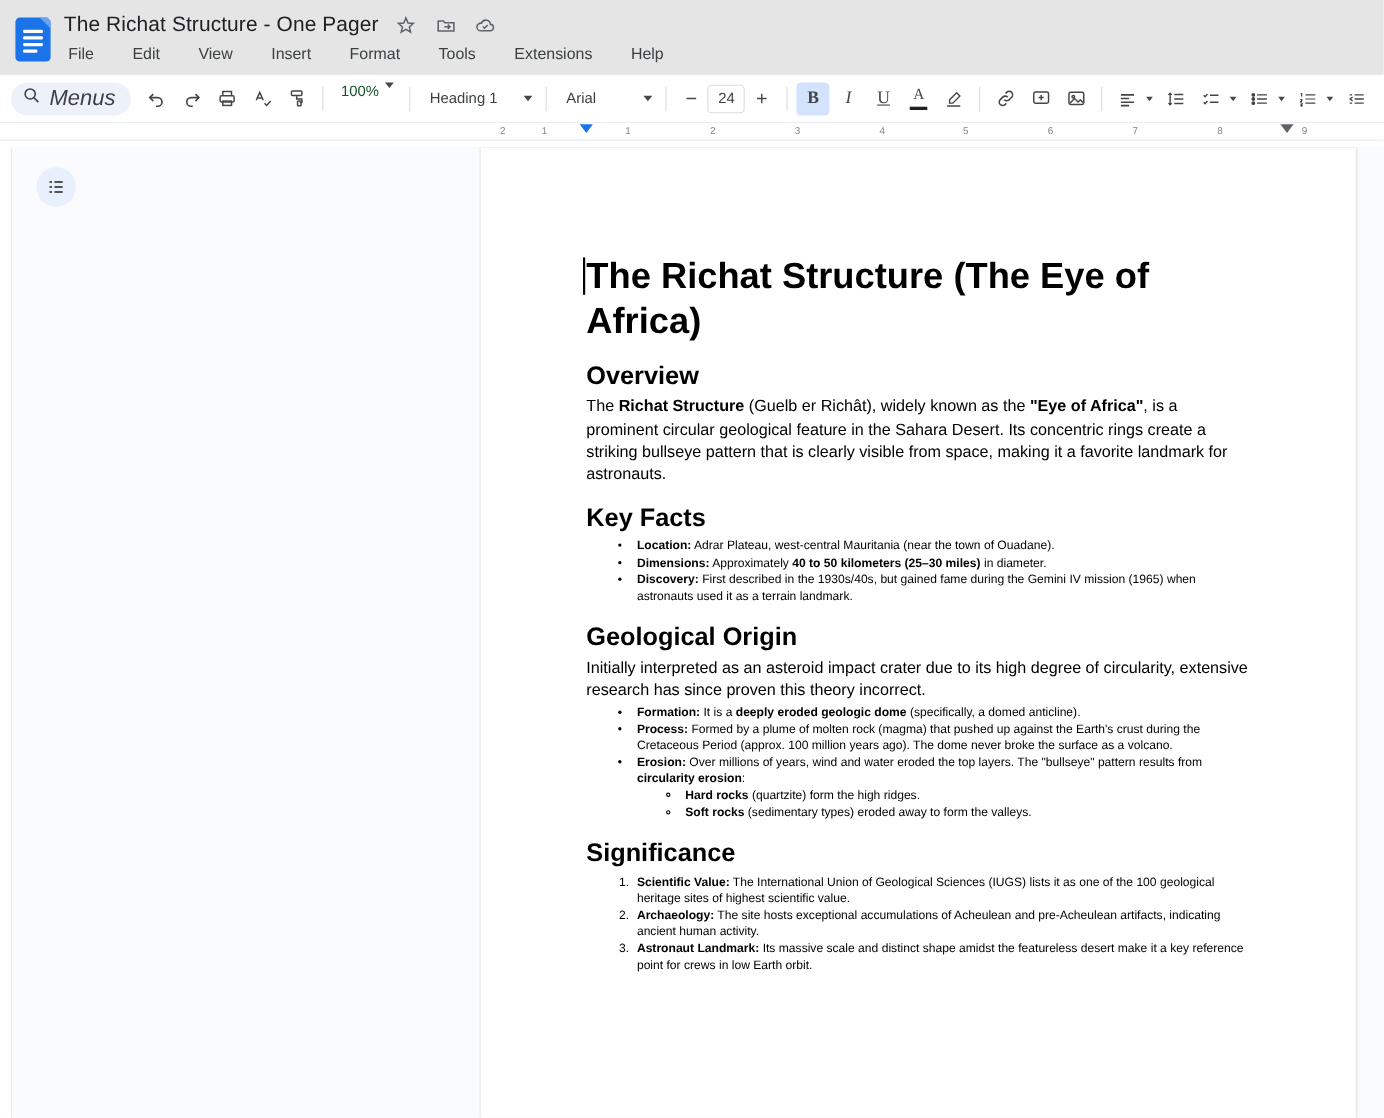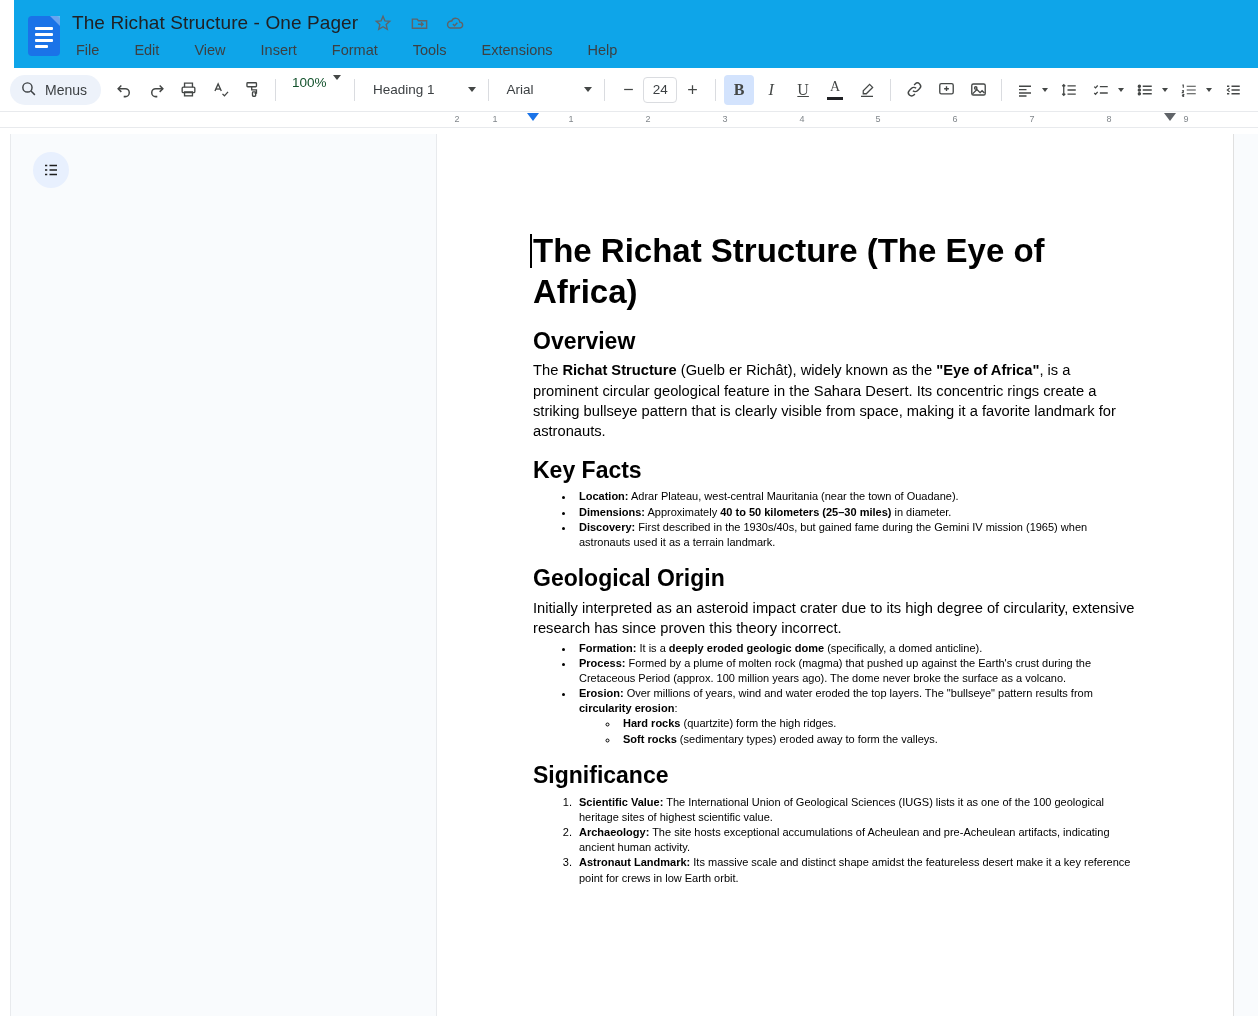--- a/index.html
+++ b/index.html
@@ -7,26 +7,25 @@
     margin: 0; padding: 0;
     width: 1258px; height: 1016px;
     overflow: hidden;
     background: #ffffff;
     font-family: "Liberation Sans", sans-serif;
   }
 
   
   .titlebar {
     height: 68px;
-    background: #0ea5e9;
+    background: #e5e5e5;
     display: flex;
     align-items: flex-start;
     padding: 8px 10px 0 10px;
     position: relative;
-    margin-left: 14px;
   }
   .docs-logo {
     width: 40px; height: 40px;
     margin-top: 6px;
     margin-right: 8px;
     flex: 0 0 auto;
     position: relative;
   }
   .docs-logo .sheet {
     position: absolute;
@@ -104,21 +103,21 @@
   .menus-pill {
     display: flex;
     align-items: center;
     gap: 8px;
     background: #edf2fa;
     border-radius: 18px;
     height: 30px;
     padding: 0 14px 0 10px;
     margin-right: 6px;
   }
-  .menus-pill span { font-size: 14px; color: #3c4043; }
+  .menus-pill span { font-size: 20px; color: #3c4043; font-style: italic; }
   .tb-btn {
     width: 30px; height: 30px;
     display: flex; align-items: center; justify-content: center;
     border-radius: 4px;
     color: #444746;
     flex: 0 0 auto;
   }
   .tb-sep {
     width: 1px; height: 22px;
     background: #dadce0;

